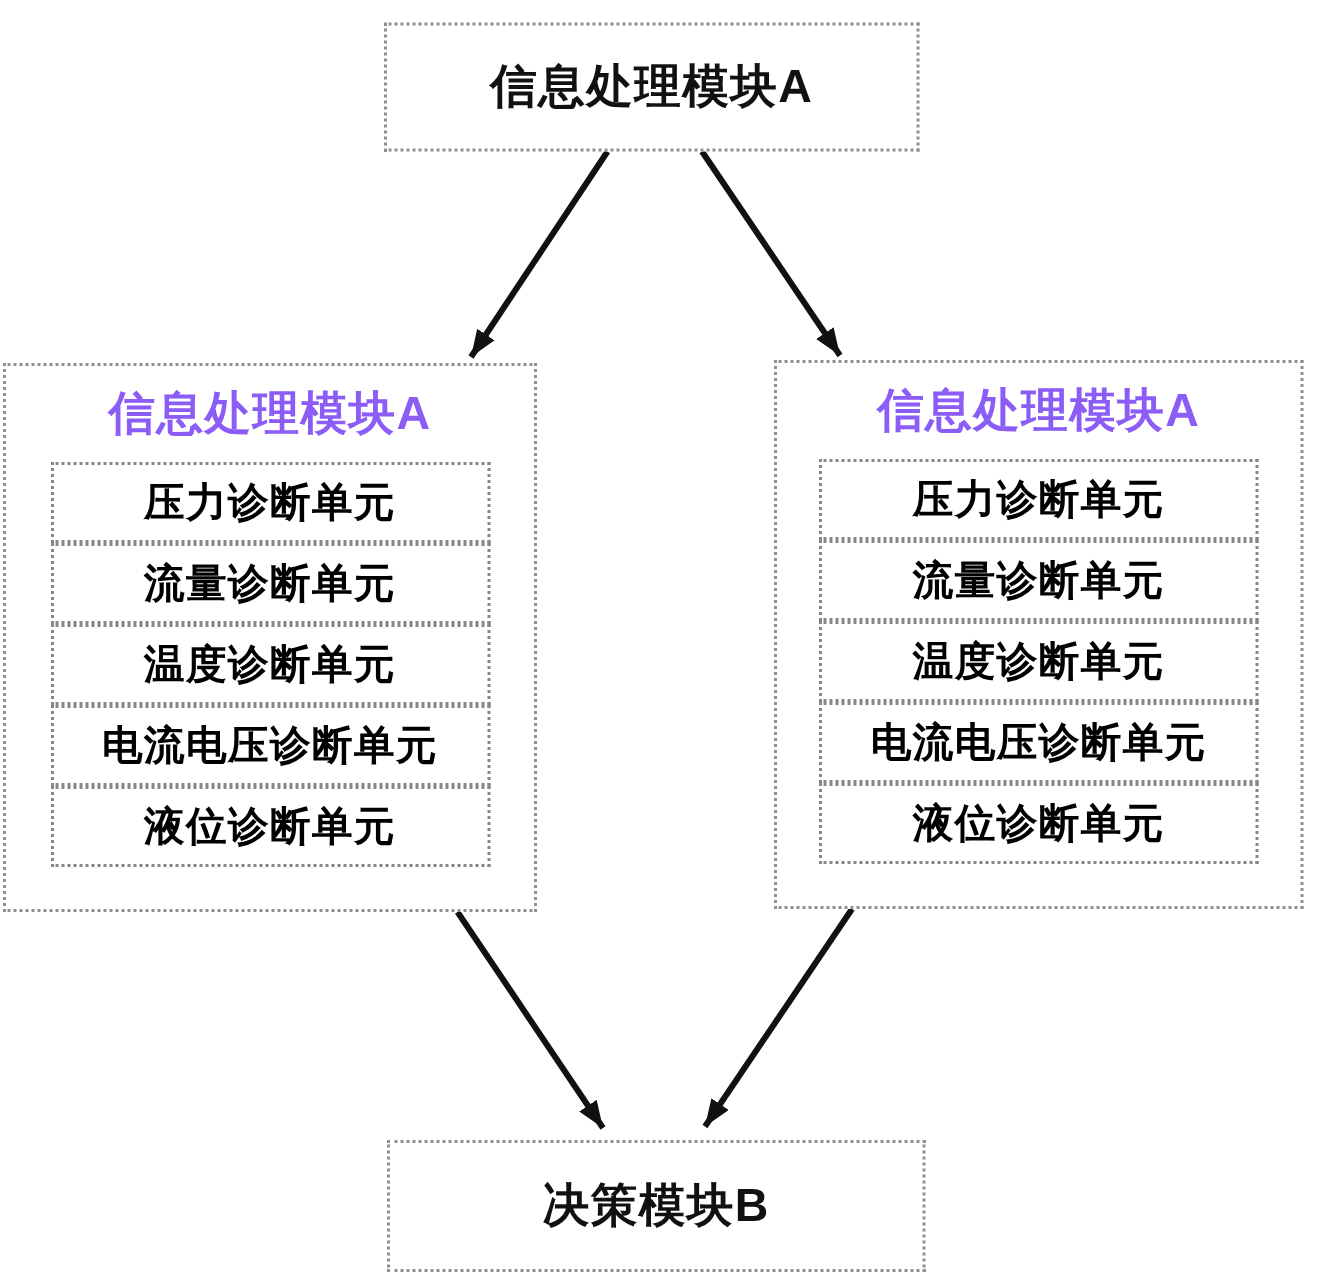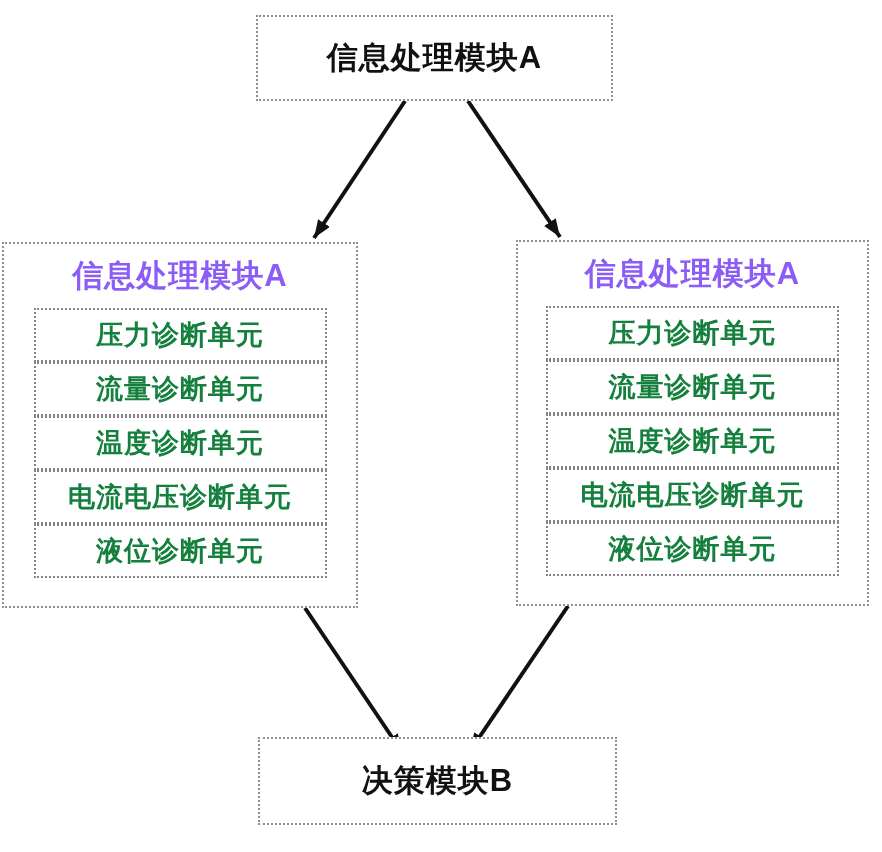--- a/index.html
+++ b/index.html
@@ -32,21 +32,21 @@
     color: #111111;
     font-weight: bold;
     letter-spacing: 1px;
   }
   #top-box {
     left: 256px; top: 15px;
     width: 357px; height: 86px;
     font-size: 31px;
   }
   #bottom-box {
-    left: 258px; top: 737px;
+    left: 258px; top: 760px;
     width: 359px; height: 88px;
     font-size: 31px;
   }
   .proc-module {
     position: absolute;
     box-sizing: border-box;
     border: 2px dotted #8f8f8f;
     background: #ffffff;
   }
   #proc-left  { left: 2px;   top: 242px; width: 356px; height: 366px; }
@@ -68,21 +68,21 @@
   .unit {
     box-sizing: border-box;
     height: 54px;
     border: 2px dotted #868686;
     background: #ffffff;
     display: flex;
     align-items: center;
     justify-content: center;
     font-size: 27px;
     font-weight: bold;
-    color: #15803d;
+    color: #000000;
     letter-spacing: 1px;
   }
 </style>
 </head>
 <body>
 
 <div id="canvas">
 
   <svg id="arrow-layer" viewBox="0 0 882 852" xmlns="http://www.w3.org/2000/svg">
     <defs>

